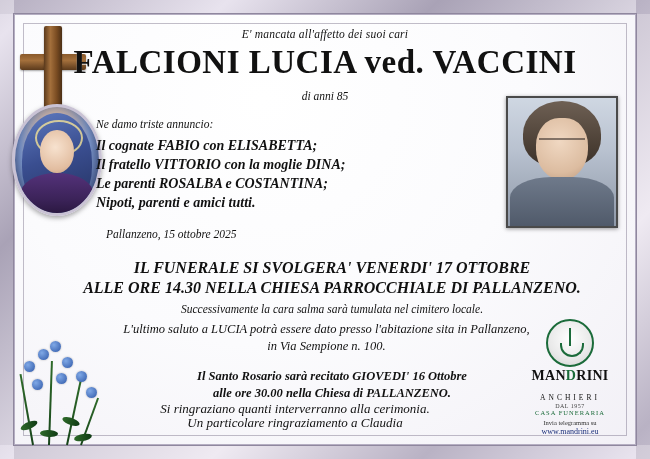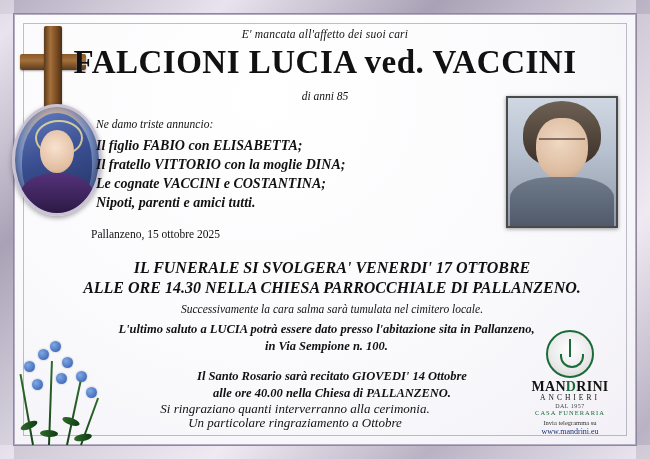--- a/index.html
+++ b/index.html
@@ -128,33 +128,33 @@
   }
   .age{top:90px;left:0;right:0;font-size:11.5px;font-style:italic;}
   .announce{
     position:absolute;left:96px;top:118px;font-size:11.5px;font-style:italic;text-align:left;color:#111;
   }
   .family{
     position:absolute;left:96px;top:136px;width:370px;text-align:left;
     font-size:14px;font-weight:bold;font-style:italic;line-height:19px;color:#111;
   }
   .place-date{
-    position:absolute;left:91px;top:228px;font-size:11.5px;color:#111;
+    position:absolute;left:106px;top:228px;font-size:11.5px;font-style:italic;color:#111;
   }
   .funeral{
     position:absolute;left:60px;right:46px;top:258px;text-align:center;
     font-size:16px;font-weight:bold;font-style:italic;line-height:20px;color:#111;
   }
   .burial{
     position:absolute;left:60px;right:46px;top:303px;text-align:center;
     font-size:11.5px;font-style:italic;color:#111;
   }
   .salute{
     position:absolute;left:49px;right:46px;top:321px;text-align:center;
-    font-size:12.5px;font-weight:bold;font-style:italic;line-height:17px;color:#111;
+    font-size:12.5px;font-weight:normal;font-style:italic;line-height:17px;color:#111;
   }
   .rosary{
     position:absolute;left:60px;right:46px;top:368px;text-align:center;
     font-size:12.5px;font-weight:bold;font-style:italic;line-height:17px;color:#111;
   }
   .thanks{
     position:absolute;left:60px;right:120px;top:402px;text-align:center;
     font-size:13px;font-style:italic;line-height:14px;color:#111;
   }
   
@@ -168,21 +168,21 @@
   }
   .logo .emblem:before{
     content:"";position:absolute;left:50%;top:7px;width:2px;height:18px;margin-left:-1px;background:#1b6b3a;
   }
   .logo .emblem:after{
     content:"";position:absolute;left:50%;top:22px;width:20px;height:12px;margin-left:-10px;
     border:2px solid #1b6b3a;border-top:none;border-radius:0 0 12px 12px;
   }
   .logo .brand{font-size:14px;font-weight:bold;letter-spacing:.3px;line-height:13px;}
   .logo .brand .d{color:#1b6b3a;}
-  .logo .sub1{font-size:7.5px;letter-spacing:3px;line-height:10px;}
+  .logo .sub1{font-size:7.5px;letter-spacing:3px;line-height:10px;margin-top:11px;}
   .logo .sub2{font-size:6px;letter-spacing:.5px;color:#444;}
   .logo .sub3{font-size:6.5px;letter-spacing:1px;color:#1b6b3a;}
   .logo .small{font-size:6.5px;color:#333;line-height:9px;margin-top:2px;}
   .logo .url{font-size:8px;color:#1b2f7a;line-height:10px;}
 </style>
 </head>
 <body>
 
 <div class="poster">
 
@@ -229,48 +229,48 @@
     <div class="body"></div>
   </div>
 
   <div class="txt name">FALCIONI LUCIA  ved.  VACCINI</div>
   <div class="txt lead">E' mancata all'affetto dei suoi cari</div>
   <div class="txt age">di anni 85</div>
 
   <div class="announce">Ne damo triste annuncio:</div>
 
   <div class="family">
-    <div>Il figlio FABIO con ELISABETTA;</div>
+    <div>Il cognate FABIO con ELISABETTA;</div>
     <div>Il fratello VITTORIO con la moglie DINA;</div>
-    <div>Le cognate VACCINI e COSTANTINA;</div>
+    <div>Le parenti ROSALBA e COSTANTINA;</div>
     <div>Nipoti, parenti e amici tutti.</div>
   </div>
 
   <div class="place-date">Pallanzeno, 15 ottobre 2025</div>
 
   <div class="funeral">
     <div>IL FUNERALE SI SVOLGERA' VENERDI' 17 OTTOBRE</div>
     <div>ALLE ORE  14.30 NELLA CHIESA PARROCCHIALE DI PALLANZENO.</div>
   </div>
 
   <div class="burial">Successivamente la cara salma sarà tumulata nel cimitero locale.</div>
 
   <div class="salute">
     <div>L'ultimo saluto a LUCIA  potrà essere dato presso l'abitazione sita in Pallanzeno,</div>
     <div>in Via Sempione n. 100.</div>
   </div>
 
   <div class="rosary">
-    <div>Il Santo Rosario sarà recitato GIOVEDI' 14 Ottobre</div>
-    <div>alle ore 40.00 nella Chiesa di PALLANZENO.</div>
+    <div>Il Santo Rosario sarà recitato GIOVEDI' 16 Ottobre</div>
+    <div>alle ore 30.00 nella Chiesa di PALLANZENO.</div>
   </div>
 
   <div class="thanks">
     <div>Si ringraziano quanti interverranno alla cerimonia.</div>
-    <div>Un particolare ringraziamento a Ottobre</div>
+    <div>Un particolare ringraziamento a Claudia</div>
   </div>
 
   <div class="logo">
     <div class="emblem"></div>
     <div class="brand"><span>MAN</span><span class="d">D</span><span>RINI</span></div>
     <div class="sub1">ANCHIERI</div>
     <div class="sub2">DAL 1957</div>
     <div class="sub3">CASA FUNERARIA</div>
     <div class="small">Invia telegramma su</div>
     <div class="url">www.mandrini.eu</div>

